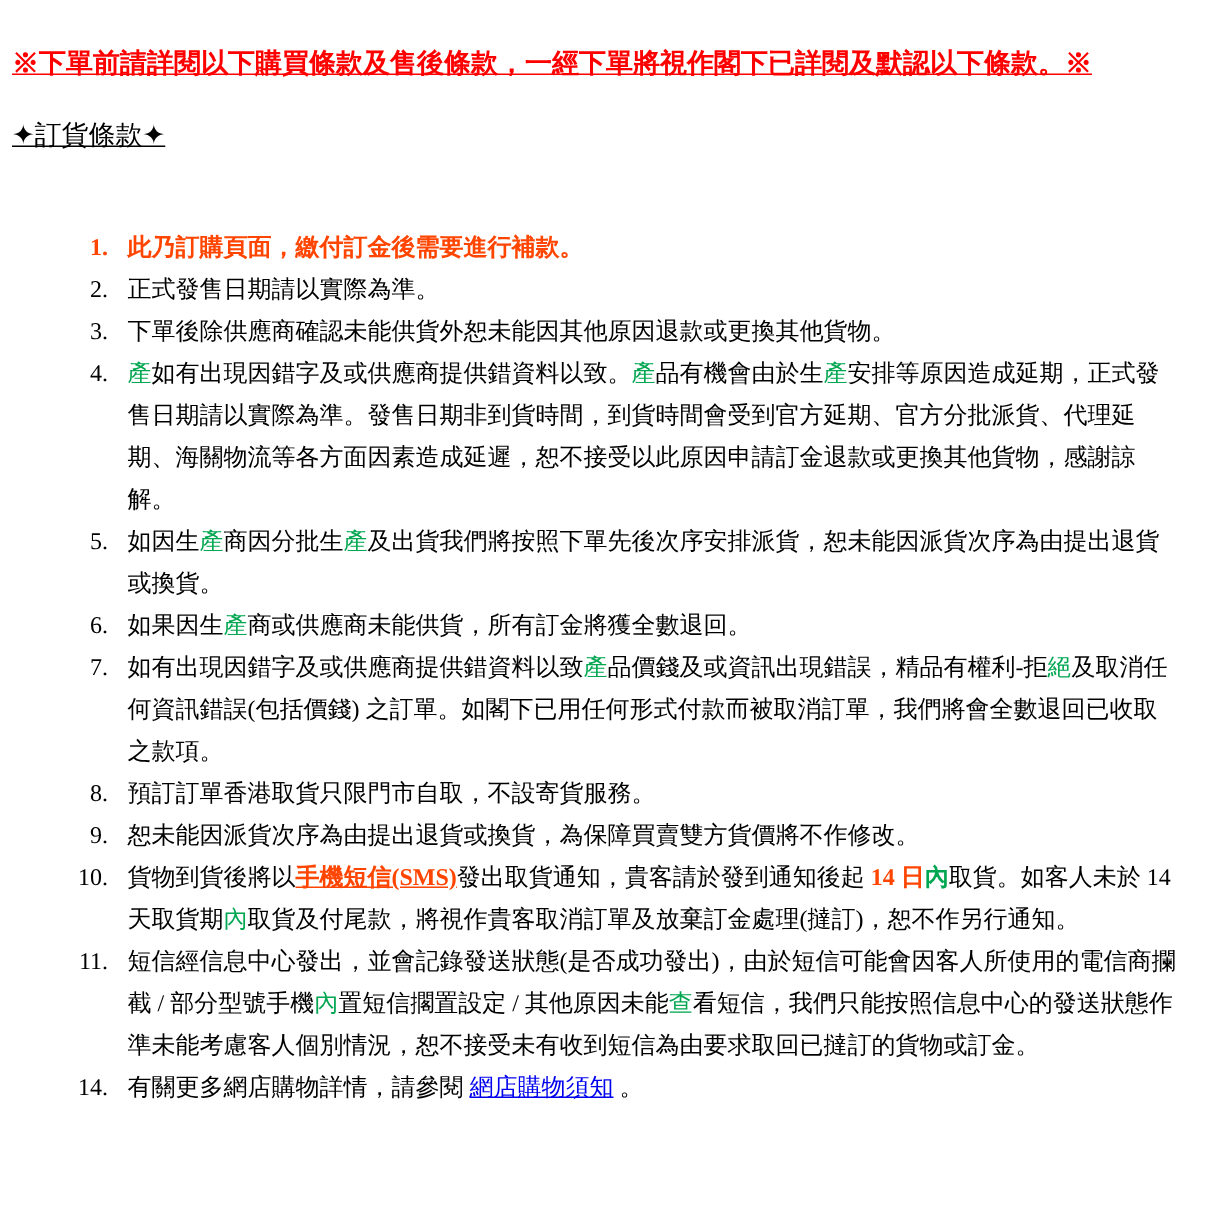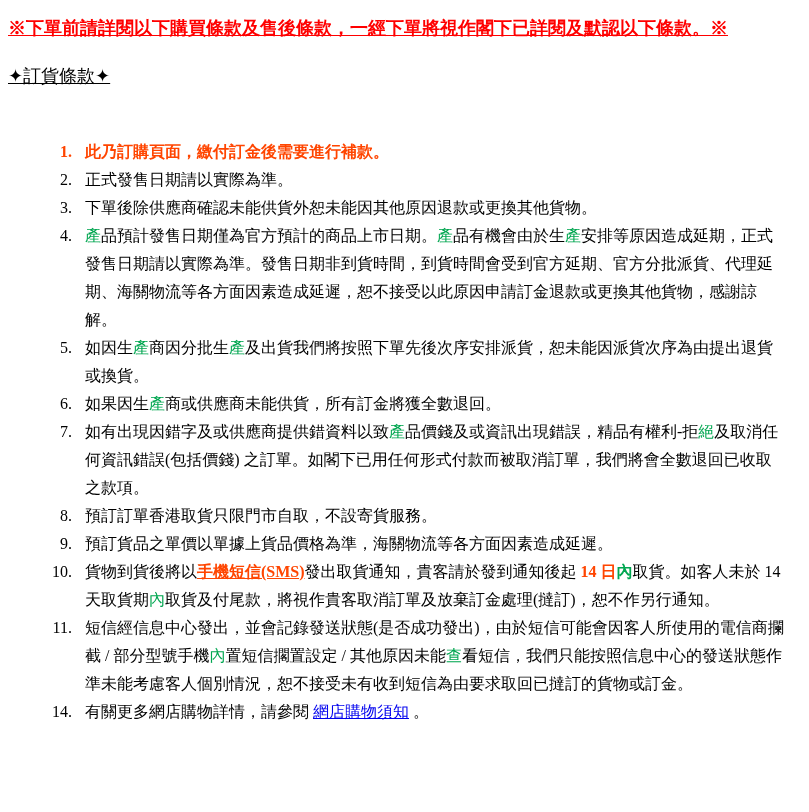--- a/index.html
+++ b/index.html
@@ -14,21 +14,21 @@
   html,body{margin:0;padding:0;}
   body{
     width:809px;
     min-height:812px;
     background:var(--background);
     color:var(--body-text);
     font-family:"Liberation Serif","DejaVu Serif",serif;
     font-size:16px;
     line-height:28px;
   }
-  .page{padding:12px 22px 10px 8px;}
+  .page{padding:26px 22px 10px 8px;}
   .notice{
     color:var(--notice-red);
     font-weight:bold;
     font-size:18px;
     line-height:24px;
     text-decoration:underline;
     margin:4px 0 0 0;
   }
   .section-title{
     font-size:18px;
@@ -57,23 +57,23 @@
 
 <div class="page">
   <div class="notice">※下單前請詳閱以下購買條款及售後條款，一經下單將視作閣下已詳閱及默認以下條款。※</div>
 
   <div class="section-title">✦訂貨條款✦</div>
 
   <ol class="terms">
       <li class="term-item"><span class="num orange-bold">1.</span><span class="text"><span class="orange-bold">此乃訂購頁面，繳付訂金後需要進行補款。</span></span></li>
       <li class="term-item"><span class="num">2.</span><span class="text"><span>正式發售日期請以實際為準。</span></span></li>
       <li class="term-item"><span class="num">3.</span><span class="text"><span>下單後除供應商確認未能供貨外恕未能因其他原因退款或更換其他貨物。</span></span></li>
-      <li class="term-item"><span class="num">4.</span><span class="text"><span class="green">產</span><span>品預計發售日期僅為官方預計的商品上市日期。</span><span class="green">產</span><span>品有機會由於生</span><span class="green">產</span><span>安排等原因造成延期，正式發售日期請以實際為準。發售日期非到貨時間，到貨時間會受到官方延期、官方分批派貨、代理延期、海關物流等各方面因素造成延遲，恕不接受以此原因申請訂金退款或更換其他貨物，感謝諒解。</span></span></li>
+      <li class="term-item"><span class="num">4.</span><span class="text"><span class="green">產</span><span>如有出現因錯字及或供應商提供錯資料以致。</span><span class="green">產</span><span>品有機會由於生</span><span class="green">產</span><span>安排等原因造成延期，正式發售日期請以實際為準。發售日期非到貨時間，到貨時間會受到官方延期、官方分批派貨、代理延期、海關物流等各方面因素造成延遲，恕不接受以此原因申請訂金退款或更換其他貨物，感謝諒解。</span></span></li>
       <li class="term-item"><span class="num">5.</span><span class="text"><span>如因生</span><span class="green">產</span><span>商因分批生</span><span class="green">產</span><span>及出貨我們將按照下單先後次序安排派貨，恕未能因派貨次序為由提出退貨或換貨。</span></span></li>
       <li class="term-item"><span class="num">6.</span><span class="text"><span>如果因生</span><span class="green">產</span><span>商或供應商未能供貨，所有訂金將獲全數退回。</span></span></li>
       <li class="term-item"><span class="num">7.</span><span class="text"><span>如有出現因錯字及或供應商提供錯資料以致</span><span class="green">產</span><span>品價錢及或資訊出現錯誤，精品有權利-拒</span><span class="green">絕</span><span>及取消任何資訊錯誤(包括價錢) 之訂單。如閣下已用任何形式付款而被取消訂單，我們將會全數退回已收取之款項。</span></span></li>
       <li class="term-item"><span class="num">8.</span><span class="text"><span>預訂訂單香港取貨只限門市自取，不設寄貨服務。</span></span></li>
-      <li class="term-item"><span class="num">9.</span><span class="text"><span>預訂貨品之單價以單據上貨品價格為準，海關物流等各方面因素造成延遲。</span></span></li>
+      <li class="term-item"><span class="num">9.</span><span class="text"><span>恕未能因派貨次序為由提出退貨或換貨，為保障買賣雙方貨價將不作修改。</span></span></li>
       <li class="term-item"><span class="num">10.</span><span class="text"><span>貨物到貨後將以</span><span class="orange-bold-underline">手機短信(SMS)</span><span>發出取貨通知，貴客請於發到通知後起 </span><span class="orange-bold">14 日</span><span class="green-bold">內</span><span>取貨。如客人未於 14 天取貨期</span><span class="green">內</span><span>取貨及付尾款，將視作貴客取消訂單及放棄訂金處理(撻訂)，恕不作另行通知。</span></span></li>
       <li class="term-item"><span class="num">11.</span><span class="text"><span>短信經信息中心發出，並會記錄發送狀態(是否成功發出)，由於短信可能會因客人所使用的電信商攔截 / 部分型號手機</span><span class="green">內</span><span>置短信擱置設定 / 其他原因未能</span><span class="green">查</span><span>看短信，我們只能按照信息中心的發送狀態作準未能考慮客人個別情況，恕不接受未有收到短信為由要求取回已撻訂的貨物或訂金。</span></span></li>
       <li class="term-item"><span class="num">14.</span><span class="text"><span>有關更多網店購物詳情，請參閱 </span><a class="link" href="#">網店購物須知</a><span> 。</span></span></li>
     </ol>
 </div>
 
 </body></html>

